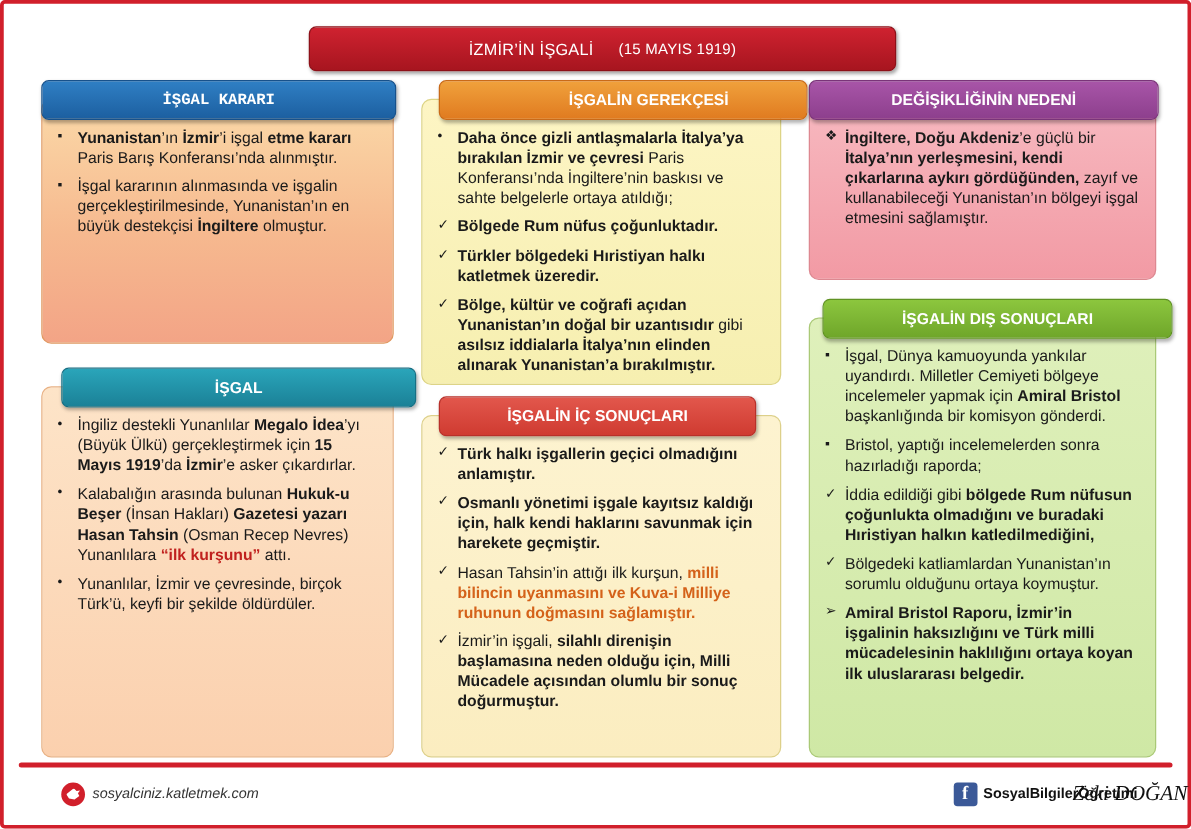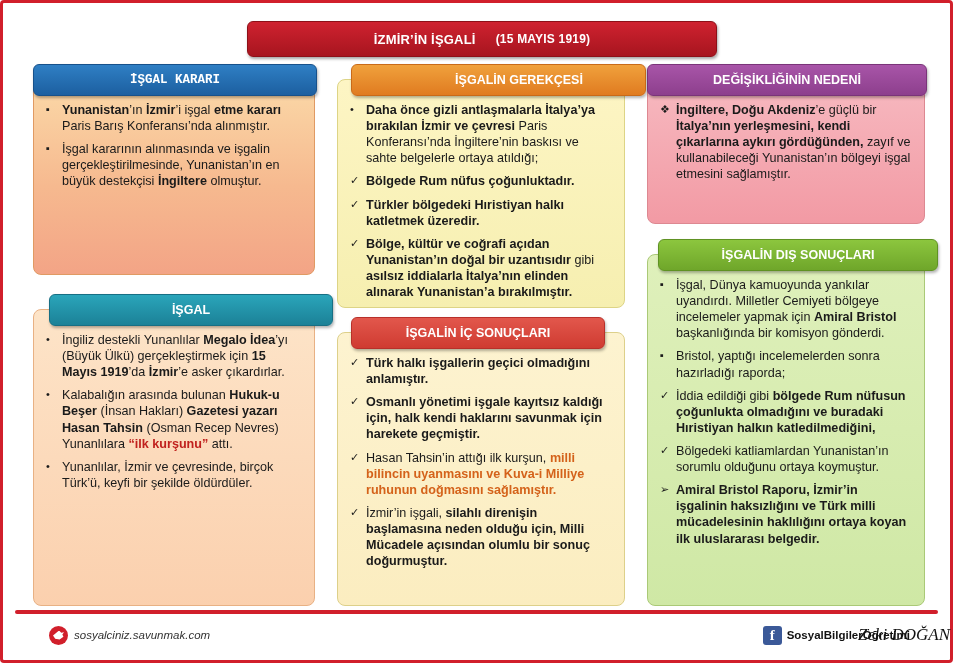--- a/index.html
+++ b/index.html
@@ -29,21 +29,21 @@
     left: 244px;
     top: 18px;
     width: 468px;
     height: 34px;
     background: linear-gradient(180deg,#cf2230 0%, #a7151f 100%);
     border: 1px solid #8d1018;
     border-radius: 6px;
     box-shadow: 1px 2px 3px rgba(0,0,0,0.35);
     color: #ffffff;
     font-size: 13px;
-    font-weight: bold;
+    font-weight: normal;
     display: flex;
     align-items: center;
     justify-content: center;
     letter-spacing: .2px;
   }
   .title-banner .sub { font-size: 12px; margin-left: 20px; }
 
   
   .hdr {
     position: absolute;
@@ -257,21 +257,21 @@
       <li class="t-dark"><span class="mk">✓</span><span>İddia edildiği gibi <b>bölgede Rum nüfusun çoğunlukta olmadığını ve buradaki Hıristiyan halkın katledilmediğini,</b></span></li>
       <li class="t-dark"><span class="mk">✓</span><span>Bölgedeki katliamlardan Yunanistan’ın sorumlu olduğunu ortaya koymuştur.</span></li>
       <li class="t-red"><span class="mk">➢</span><span><b>Amiral Bristol Raporu, İzmir’in işgalinin haksızlığını ve Türk milli mücadelesinin haklılığını ortaya koyan ilk uluslararası belgedir.</b></span></li>
     </ul>
   </div>
 
   <div class="footer-rule"></div>
   <div class="footer">
     <div class="foot-left">
       <span class="tw-badge"></span>
-      <span>sosyalciniz.savunmak.com</span>
+      <span>sosyalciniz.katletmek.com</span>
     </div>
     <div class="foot-center">Zeki DOĞAN</div>
     <div class="foot-right">
       <span class="fb-badge">f</span>
       <span>SosyalBilgilerÖğretimi</span>
     </div>
   </div>
 
 </div>
 

